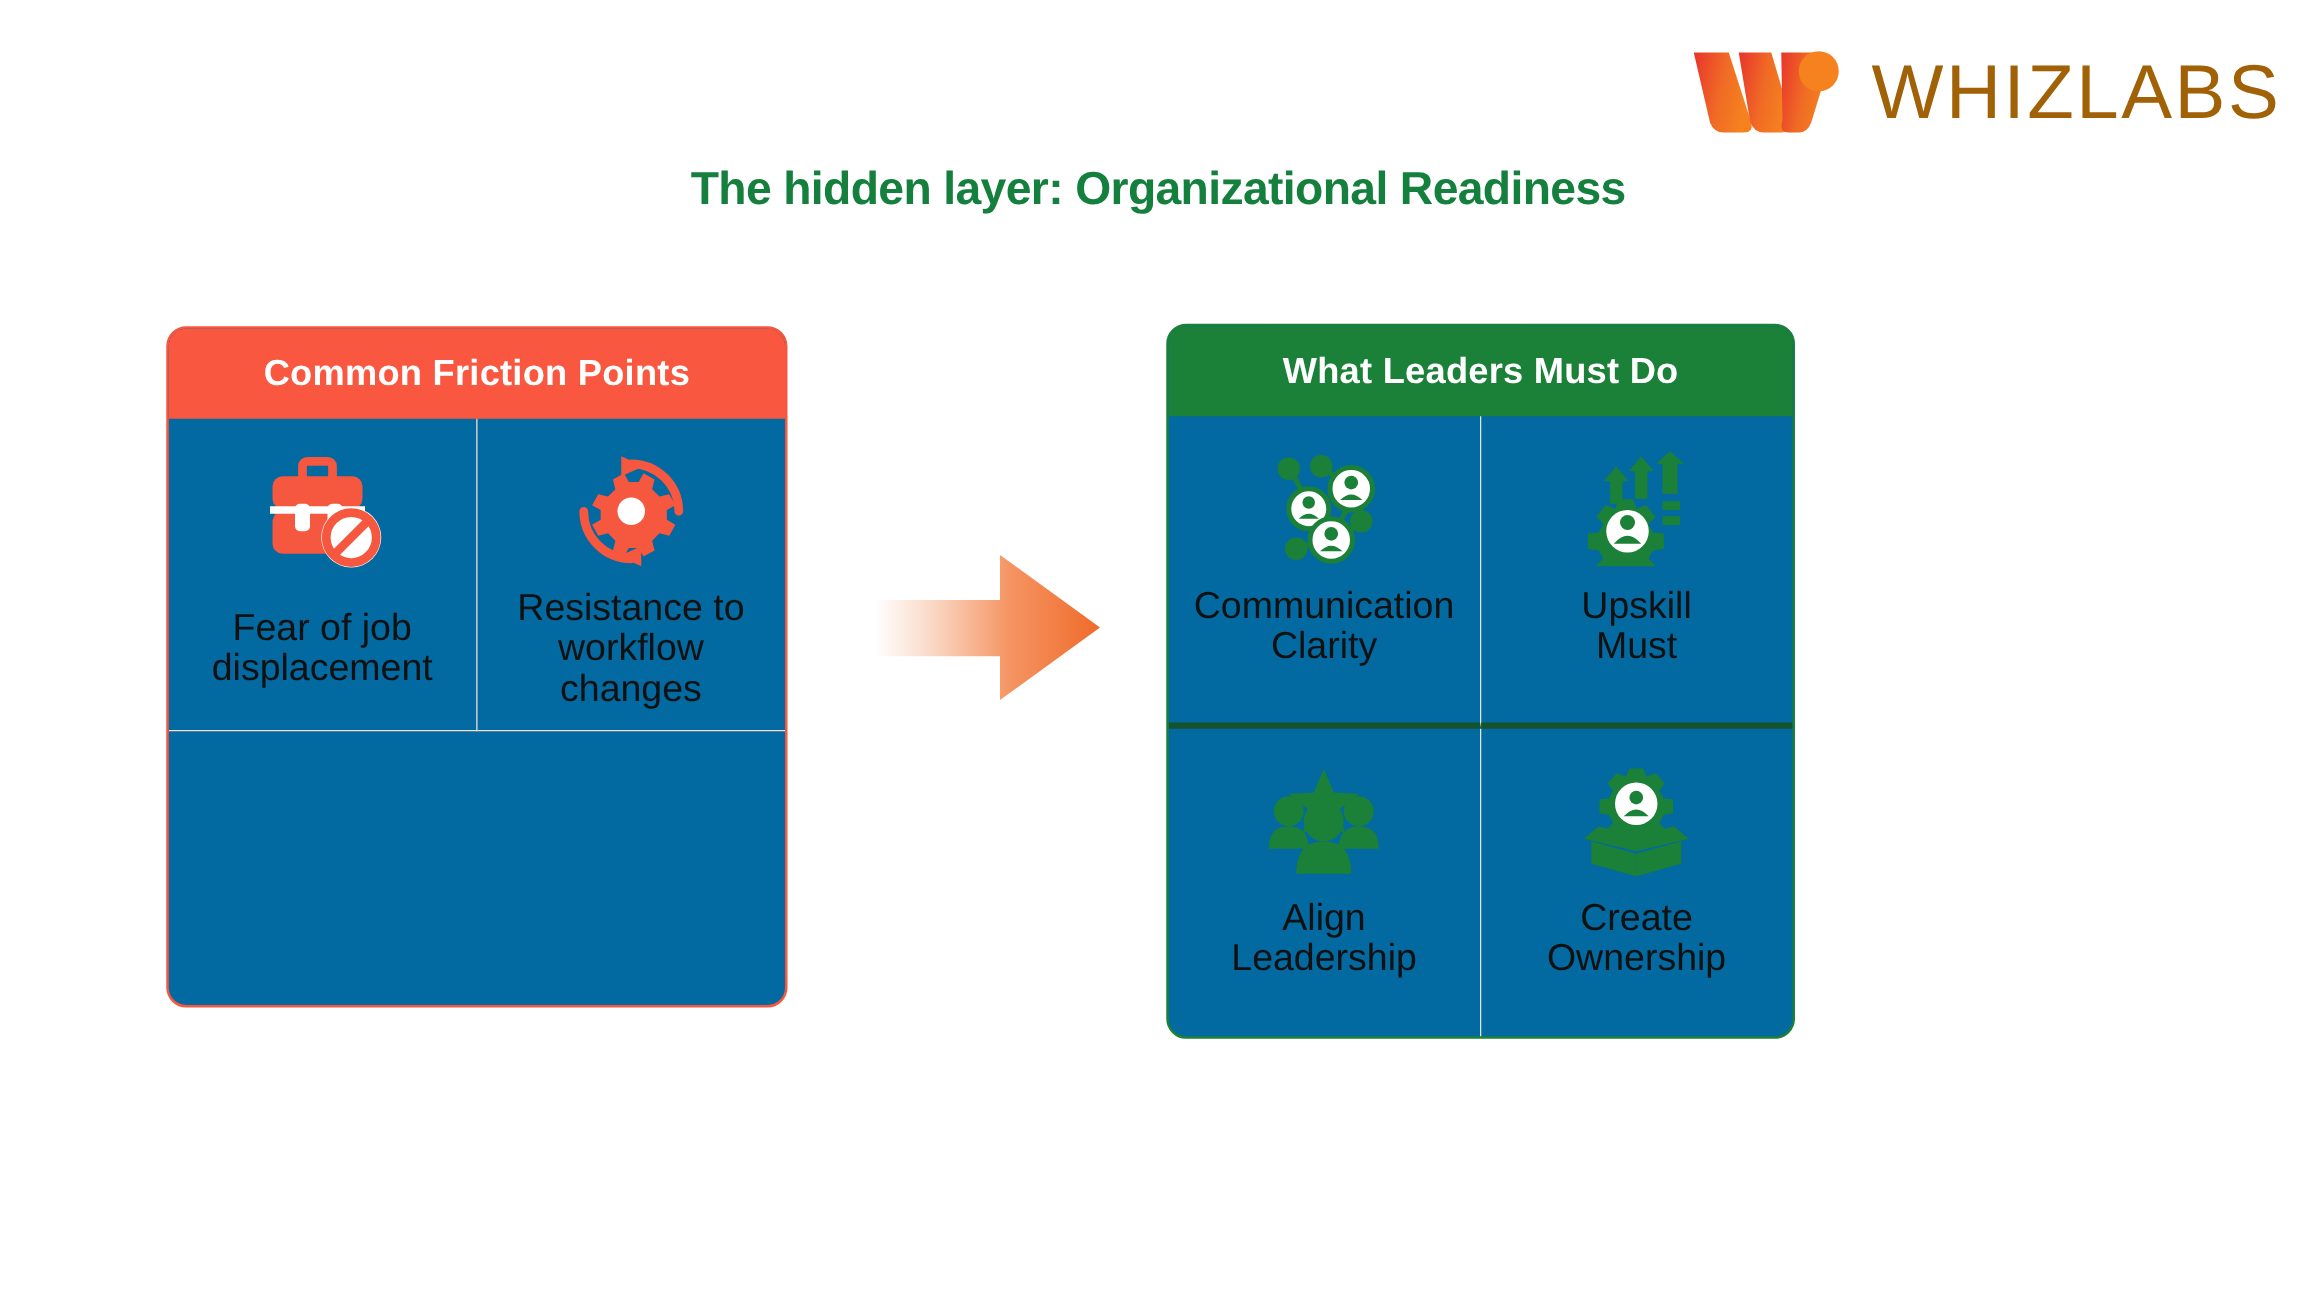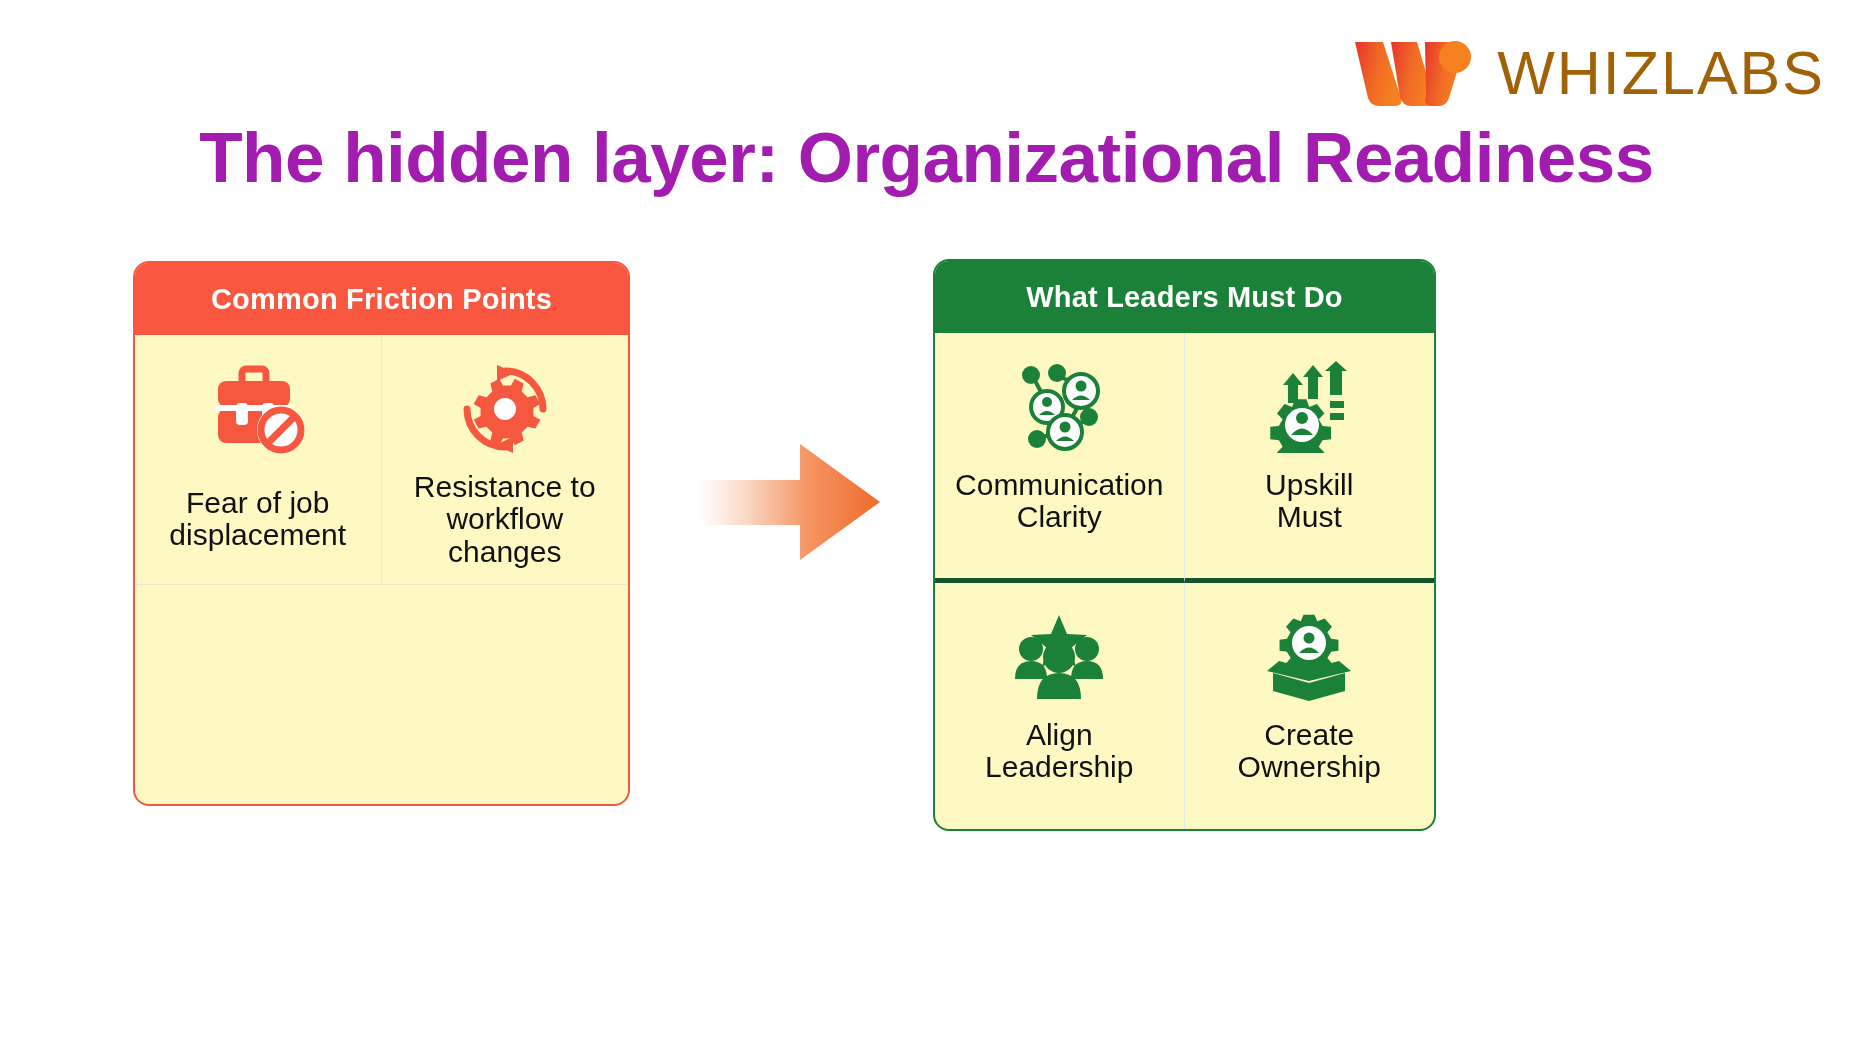--- a/index.html
+++ b/index.html
@@ -34,36 +34,36 @@
     font-weight: 400;
     line-height: 1;
     white-space: nowrap;
   }
 
   
   .page-title {
     position: absolute;
     left: 0;
     right: 0;
-    top: 117px;
+    top: 130px;
     text-align: center;
-    font-size: 71px;
+    font-size: 37px;
     font-weight: bold;
-    color: #a21caf;
+    color: #15803d;
     letter-spacing: -0.5px;
     white-space: nowrap;
   }
 
   
   .card {
     position: absolute;
     border-radius: 16px;
     overflow: hidden;
     box-sizing: border-box;
-    background: #fef9c3;
+    background: #0369a1;
   }
   .card-friction {
     left: 133px;
     top: 261px;
     width: 497px;
     height: 545px;
     border: 2px solid #F6573F;
   }
   .card-leaders {
     left: 933px;

